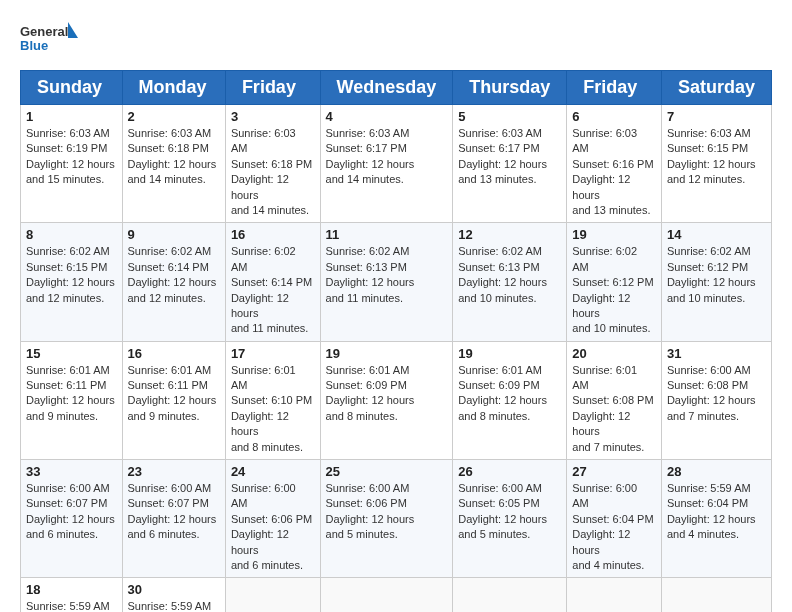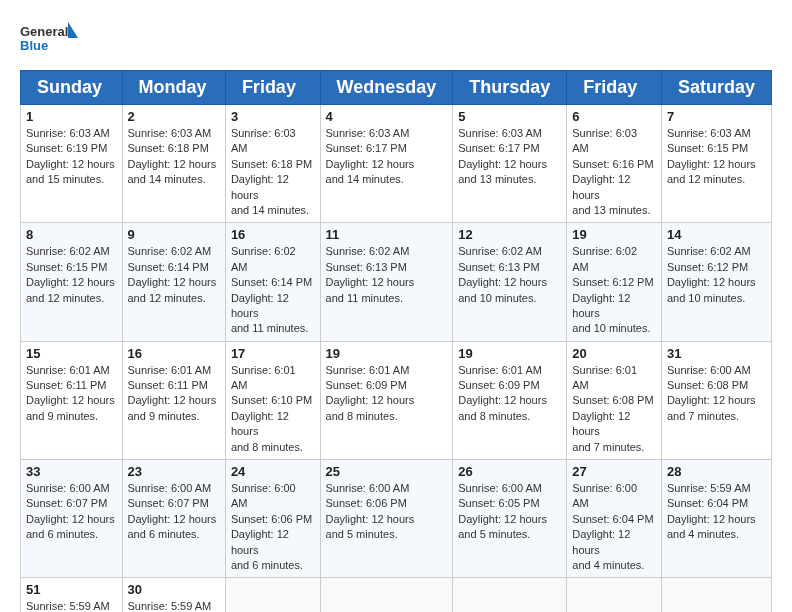--- a/index.html
+++ b/index.html
@@ -221,21 +221,21 @@
           <span class="day-num">27</span>
           <div class="day-info">Sunrise: 6:00 AM<br>Sunset: 6:04 PM<br>Daylight: 12 hours<br>and 4 minutes.</div>
         </td>
         <td>
           <span class="day-num">28</span>
           <div class="day-info">Sunrise: 5:59 AM<br>Sunset: 6:04 PM<br>Daylight: 12 hours<br>and 4 minutes.</div>
         </td>
       </tr>
       <tr>
         <td>
-          <span class="day-num">51</span>
+          <span class="day-num">18</span>
           <div class="day-info">Sunrise: 5:59 AM<br>Sunset: 6:03 PM<br>Daylight: 12 hours<br>and 4 minutes.</div>
         </td>
         <td>
           <span class="day-num">30</span>
           <div class="day-info">Sunrise: 5:59 AM<br>Sunset: 6:03 PM<br>Daylight: 12 hours<br>and 3 minutes.</div>
         </td>
         <td class="empty-cell"></td>
         <td class="empty-cell"></td>
         <td class="empty-cell"></td>
         <td class="empty-cell"></td>

